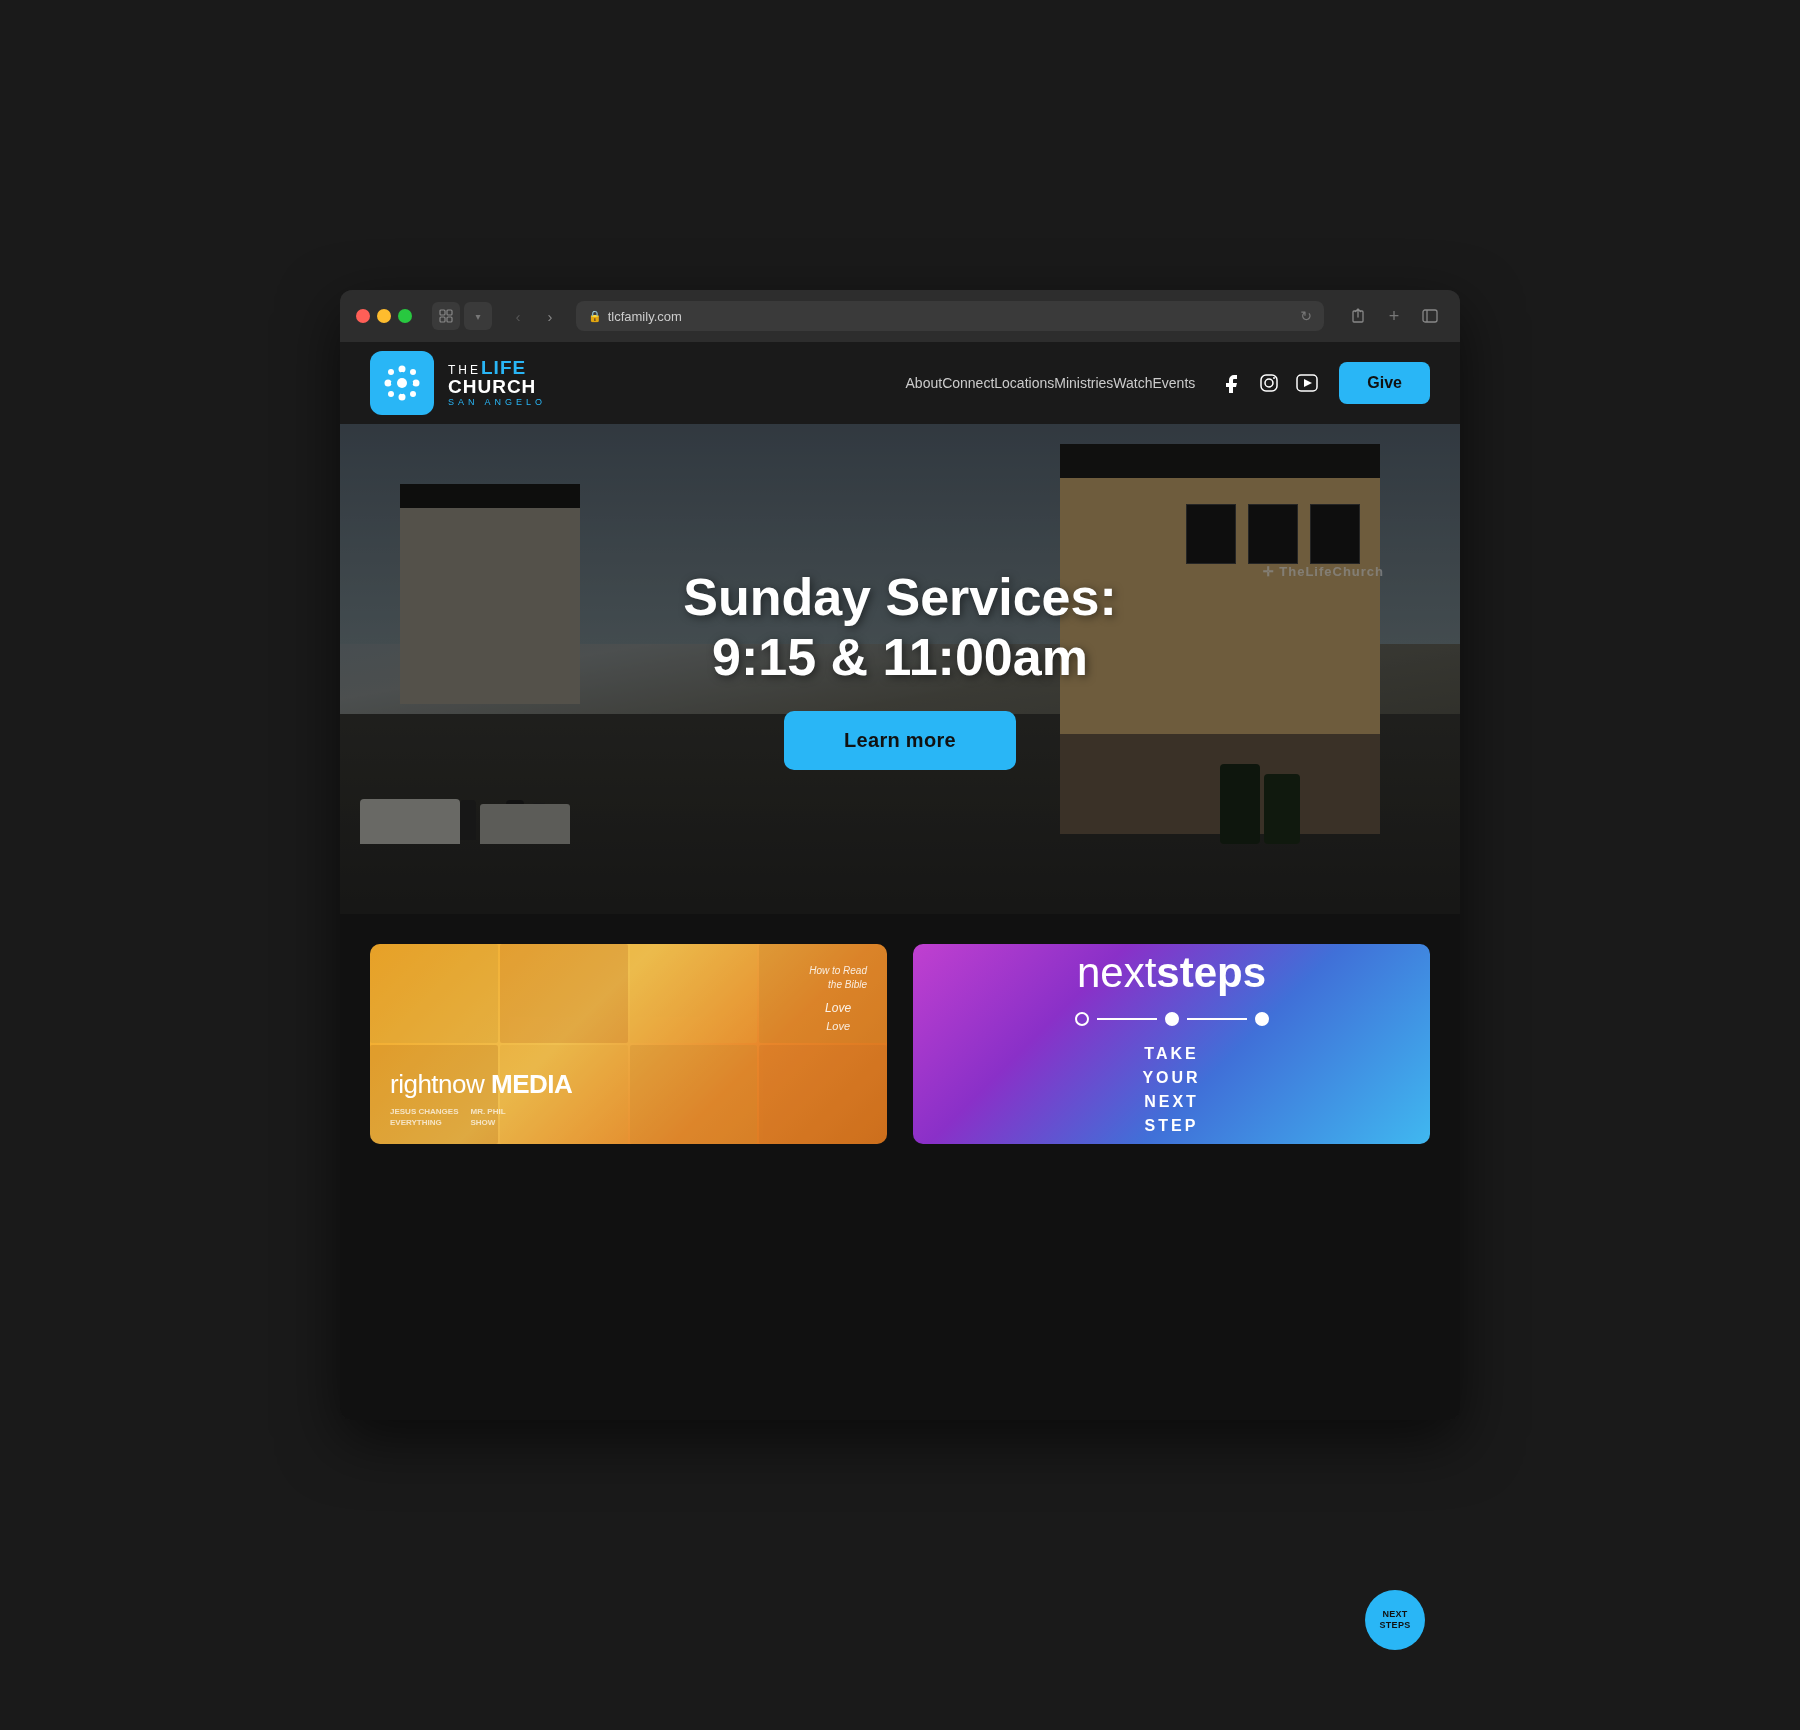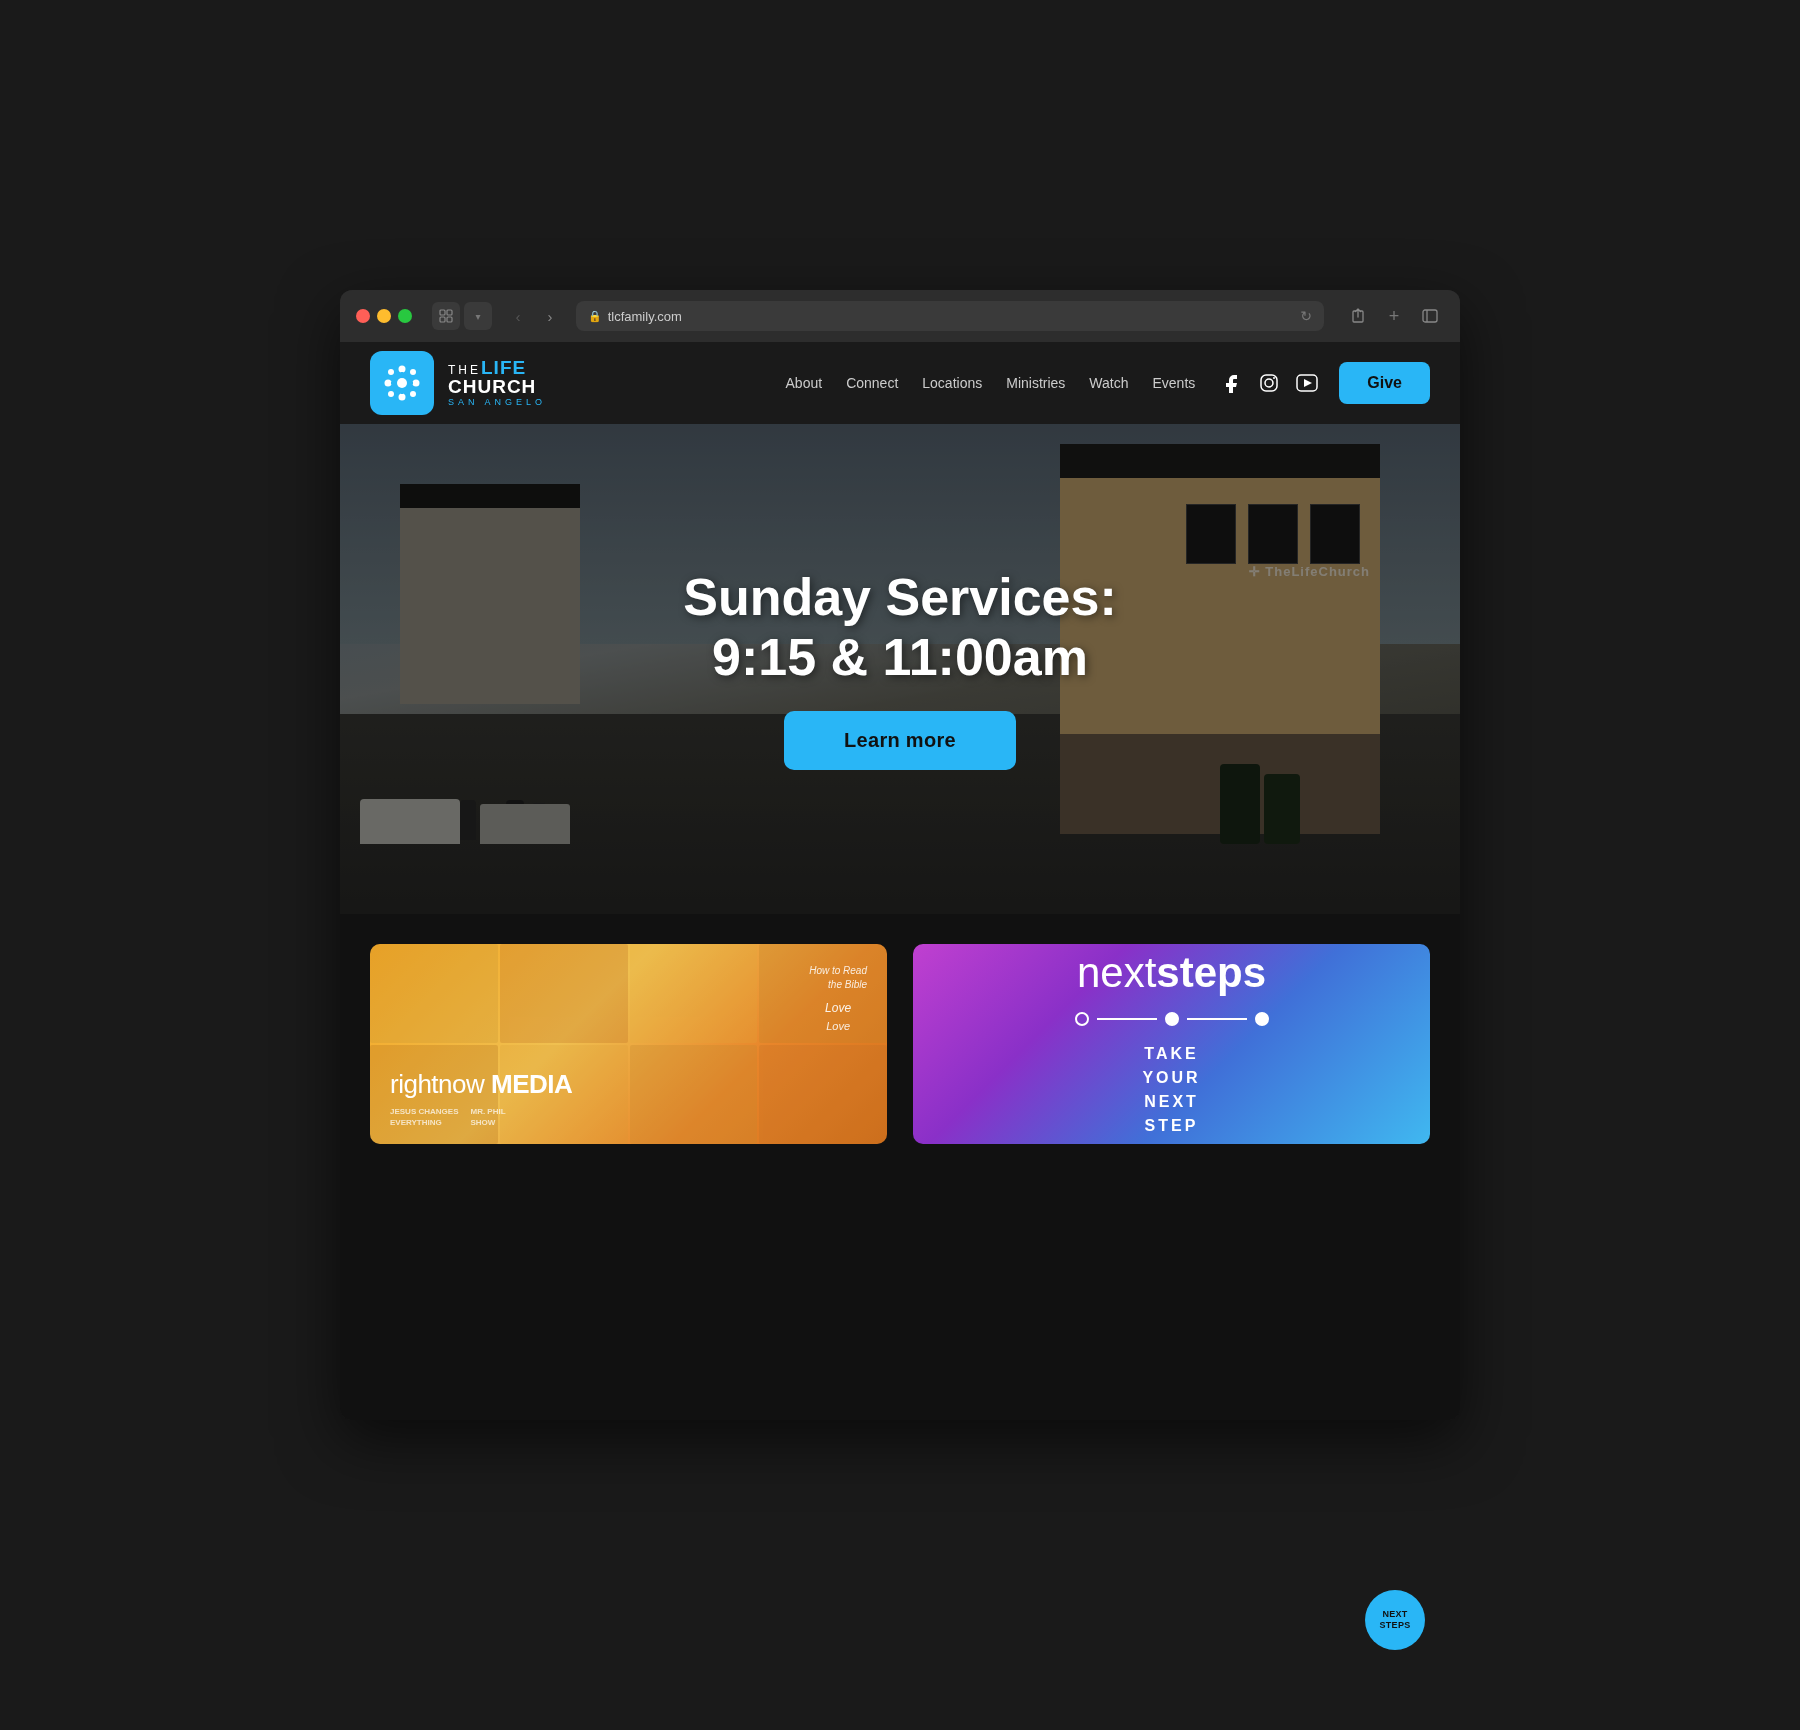--- a/index.html
+++ b/index.html
@@ -167,21 +167,20 @@
       display: flex;
       flex-direction: column;
       line-height: 1.1;
     }
 
     .nav-main {
       flex: 1;
       display: flex;
       align-items: center;
       justify-content: flex-end;
-      gap: 24px;
       margin-right: 24px;
     }
 
     .nav-link {
       color: #ccc;
       font-size: 14px;
       text-decoration: none;
       font-weight: 400;
     }
 
@@ -584,21 +583,21 @@
           <div style="width:14px;height:38px;background:#2e2e2e;border-radius:4px 4px 0 0;margin-top:3px;"></div>
           <div style="width:12px;height:32px;background:#383838;border-radius:4px 4px 0 0;margin-top:8px;"></div>
         </div>
 
         <div style="position:absolute;bottom:70px;right:200px;width:40px;height:80px;background:#1a2818;border-radius:4px;"></div>
         <div style="position:absolute;bottom:70px;right:160px;width:36px;height:70px;background:#1e2e1a;border-radius:4px;"></div>
 
         <div style="position:absolute;bottom:70px;left:20px;width:100px;height:45px;background:#c0c0b8;border-radius:4px 4px 0 0;"></div>
         <div style="position:absolute;bottom:70px;left:140px;width:90px;height:40px;background:#a8a8a0;border-radius:3px 3px 0 0;"></div>
 
-        <div style="position:absolute;right:90px;top:140px;color:rgba(255,255,255,0.7);font-size:13px;font-weight:700;letter-spacing:1px;">✛ TheLifeChurch</div>
+        <div style="position:absolute;right:76px;top:140px;color:rgba(255,255,255,0.7);font-size:13px;font-weight:700;letter-spacing:1px;">✛ TheLifeChurch</div>
       </div>
 
       <div class="hero-overlay"></div>
 
       <div class="hero-content">
         <div class="hero-title">
           <div>Sunday Services:</div>
           <div>9:15 &amp; 11:00am</div>
         </div>
         <button class="learn-more-btn">Learn more</button>

